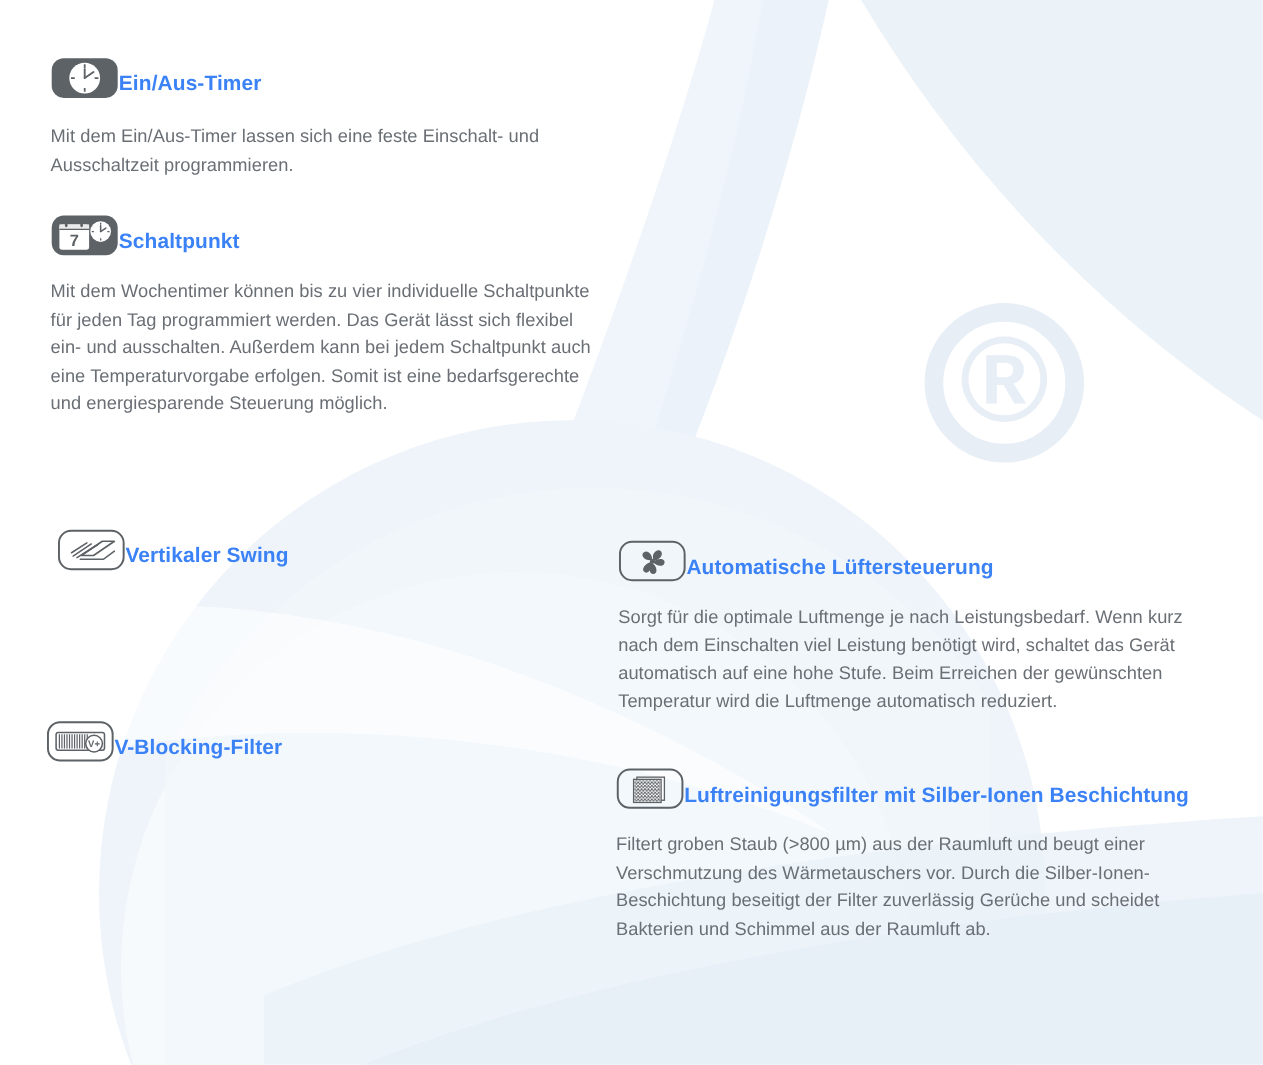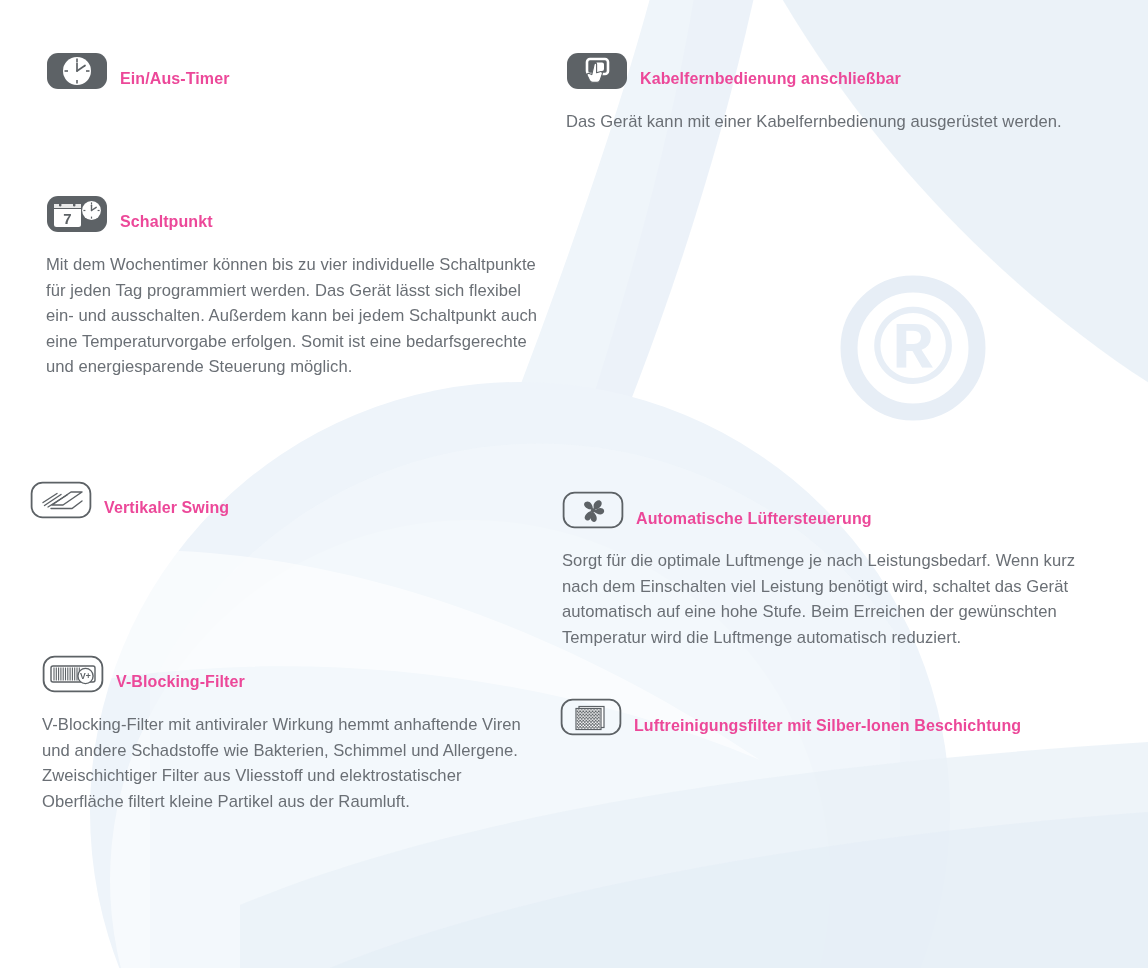--- a/index.html
+++ b/index.html
@@ -43,45 +43,45 @@
   }
 
   .icon-box {
     flex: 0 0 auto;
     width: 62px;
     height: 38px;
     display: block;
   }
 
   .feature-title {
-    font-size: 16px;
+    font-size: 19px;
     font-weight: bold;
-    color: #ec4899;
+    color: #3b82f6;
     letter-spacing: 0.1px;
     white-space: nowrap;
-    margin-left: 12px;
+    margin-left: 0;
     align-self: flex-end;
     padding-bottom: 2px;
   }
 
   .feature-body {
     margin-top: 19px;
     font-size: 16.6px;
     line-height: 25.5px;
     color: #6a6f75;
     letter-spacing: 0.05px;
   }
 
   
   #f-timer        { left: 46px;  top: 52px;  width: 500px; }
   #f-timer .feature-body { margin-top: 21px; }
 
   #f-week         { left: 46px;  top: 195px; width: 500px; }
 
-  #f-swing        { left: 30px;  top: 481px; width: 500px; }
+  #f-swing        { left: 52px;  top: 481px; width: 500px; }
 
   #f-vblock       { left: 42px;  top: 655px; width: 500px; }
 
   #f-cable        { left: 566px; top: 52px;  width: 500px; }
 
   #f-fan          { left: 562px; top: 491px; width: 520px; }
 
   #f-silver       { left: 560px; top: 698px; width: 520px; }
 
   #f-silver .feature-title,
@@ -125,20 +125,21 @@
         <circle cx="31" cy="19" r="14" fill="#ffffff"></circle>
         <line x1="31" y1="6.5" x2="31" y2="10" stroke="#5d6266" stroke-width="1.6"></line>
         <line x1="31" y1="28" x2="31" y2="31.5" stroke="#5d6266" stroke-width="1.6"></line>
         <line x1="18.5" y1="19" x2="22" y2="19" stroke="#5d6266" stroke-width="1.6"></line>
         <line x1="40" y1="19" x2="43.5" y2="19" stroke="#5d6266" stroke-width="1.6"></line>
         <line x1="31" y1="19" x2="31" y2="11" stroke="#5d6266" stroke-width="1.7" stroke-linecap="round"></line>
         <line x1="31" y1="19" x2="39" y2="13.5" stroke="#5d6266" stroke-width="1.7" stroke-linecap="round"></line>
       </svg>
       <div class="feature-title">Ein/Aus-Timer</div>
     </div>
+    <div class="feature-body">Mit dem Ein/Aus-Timer lassen sich eine feste Einschalt- und Ausschaltzeit programmieren.</div>
   </div>
 
   <div class="feature" id="f-week">
     <div class="feature-head">
       <svg class="icon-box" viewBox="0 0 62 38" xmlns="http://www.w3.org/2000/svg">
         <rect x="1" y="1" width="60" height="36" rx="11" ry="11" fill="#5d6266"></rect>
         <rect x="8" y="9" width="27" height="23" rx="2.5" fill="#ffffff"></rect>
         <rect x="8" y="9" width="27" height="4.5" fill="#e9eaea"></rect>
         <line x1="8" y1="13.5" x2="35" y2="13.5" stroke="#5d6266" stroke-width="1"></line>
         <rect x="13" y="5.5" width="2.4" height="6" rx="1.2" fill="#5d6266"></rect>
@@ -188,35 +189,22 @@
           <line x1="30.4" y1="12.6" x2="30.4" y2="25.4"></line>
             <line x1="32.7" y1="12.6" x2="32.7" y2="25.4"></line>
           <line x1="35" y1="12.6" x2="35" y2="25.4"></line>
             <line x1="37.3" y1="12.6" x2="37.3" y2="25.4"></line>
         </g>
         <circle cx="43.5" cy="21" r="7.6" fill="#ffffff" stroke="#5d6266" stroke-width="1.4"></circle>
         <text x="43.5" y="24.4" text-anchor="middle" font-family="'Liberation Sans', sans-serif" font-size="8.6" font-weight="bold" fill="#5d6266">V+</text>
       </svg>
       <div class="feature-title">V-Blocking-Filter</div>
     </div>
-    <div class="feature-body">V-Blocking-Filter mit antiviraler Wirkung hemmt anhaftende Viren und andere Schadstoffe wie Bakterien, Schimmel und Allergene. Zweischichtiger Filter aus Vliesstoff und elektrostatischer Oberfläche filtert kleine Partikel aus der Raumluft.</div>
-  </div>
-
-  <div class="feature" id="f-cable">
-    <div class="feature-head">
-      <svg class="icon-box" viewBox="0 0 62 38" xmlns="http://www.w3.org/2000/svg">
-        <rect x="1" y="1" width="60" height="36" rx="11" ry="11" fill="#5d6266"></rect>
-        <rect x="21" y="7" width="21" height="15" rx="3" fill="none" stroke="#ffffff" stroke-width="2.6"></rect>
-        <path d="M30.5 10.5 h5.5 a2 2 0 0 1 2 2 v4.5 a2 2 0 0 1 -2 2 h-1 v4 h-4.5 z" fill="#ffffff"></path>
-        <path d="M28.2 12.2 c0-1.4 2.4-1.4 2.4 0 v8.6 l3.4-1.1 c1.6-.5 2.8 .6 2.3 2.1 l-2.1 6.2 c-.5 1.5-1.4 2.3-3 2.3 h-4.6 c-1.5 0-2.4-.7-3.1-2.1 l-2.3-4.6 c-.7-1.4 .6-2.7 2-2.1 l2.6 1.1 z" fill="#ffffff" stroke="#5d6266" stroke-width="1.1" stroke-linejoin="round"></path>
-      </svg>
-      <div class="feature-title">Kabelfernbedienung anschließbar</div>
-    </div>
-    <div class="feature-body">Das Gerät kann mit einer Kabelfernbedienung ausgerüstet werden.</div>
-  </div>
+  </div>
+
 
   <div class="feature" id="f-fan">
     <div class="feature-head">
       <svg class="icon-box" viewBox="0 0 62 38" xmlns="http://www.w3.org/2000/svg">
         <rect x="1.6" y="1.6" width="58.8" height="34.8" rx="11" ry="11" fill="none" stroke="#5d6266" stroke-width="1.8"></rect>
         <g fill="#5d6266">
           <path d="M31 18.5 C31 13 27 9 23.5 11 C20.5 12.7 22.5 17 27 18.2 Z"></path>
           <path d="M31.6 19.2 C37 18.3 41 14.2 39.3 10.8 C37.8 7.7 33.2 9.3 31.6 13.7 Z"></path>
           <path d="M31.4 20 C35.2 24 40.8 24.6 42 21 C43.1 17.7 38.7 15.7 34.7 18.2 Z"></path>
           <path d="M30.3 20.3 C27.5 25.2 28.2 30.8 31.9 30.9 C35.3 31 35.8 26.2 32.8 22.5 Z"></path>
@@ -237,15 +225,16 @@
             <path d="M0 3.1 L1.55 0 L3.1 3.1" fill="none" stroke="#5d6266" stroke-width="0.85"></path>
           </pattern>
         </defs>
         <rect x="1.6" y="1.6" width="58.8" height="34.8" rx="11" ry="11" fill="none" stroke="#5d6266" stroke-width="1.8"></rect>
         <rect x="19" y="8.5" width="25" height="21" fill="#ffffff" stroke="#5d6266" stroke-width="1.2"></rect>
         <rect x="16" y="10.5" width="25" height="21" fill="#ffffff" stroke="#5d6266" stroke-width="1.2"></rect>
         <rect x="16.8" y="11.3" width="23.4" height="19.4" fill="url(#meshpat)"></rect>
       </svg>
       <div class="feature-title">Luftreinigungsfilter mit Silber-Ionen Beschichtung</div>
     </div>
+    <div class="feature-body">Filtert groben Staub (&gt;800 µm) aus der Raumluft und beugt einer Verschmutzung des Wärmetauschers vor. Durch die Silber-Ionen-Beschichtung beseitigt der Filter zuverlässig Gerüche und scheidet Bakterien und Schimmel aus der Raumluft ab.</div>
   </div>
 
 </div>
 
 </body></html>

